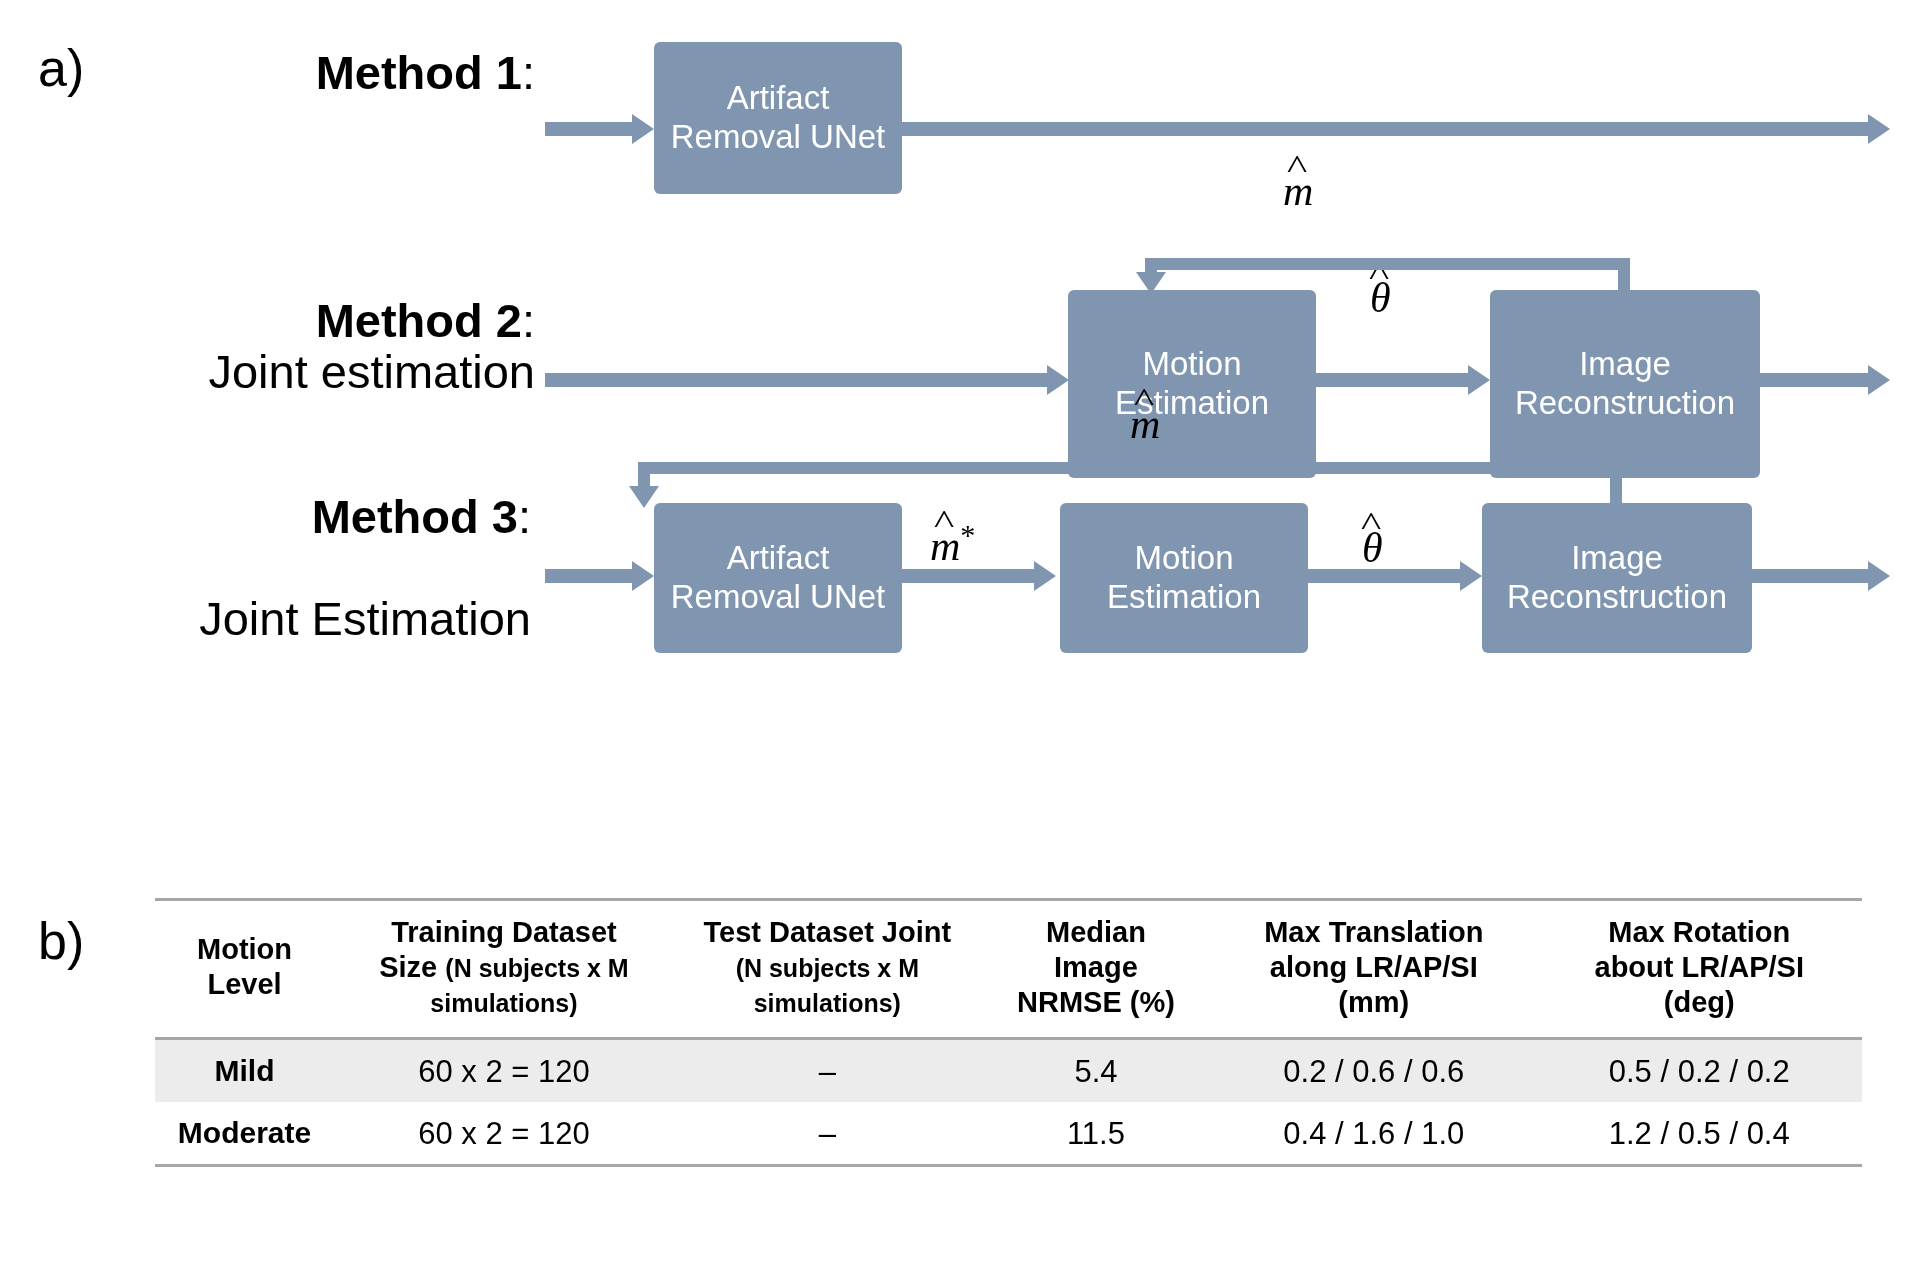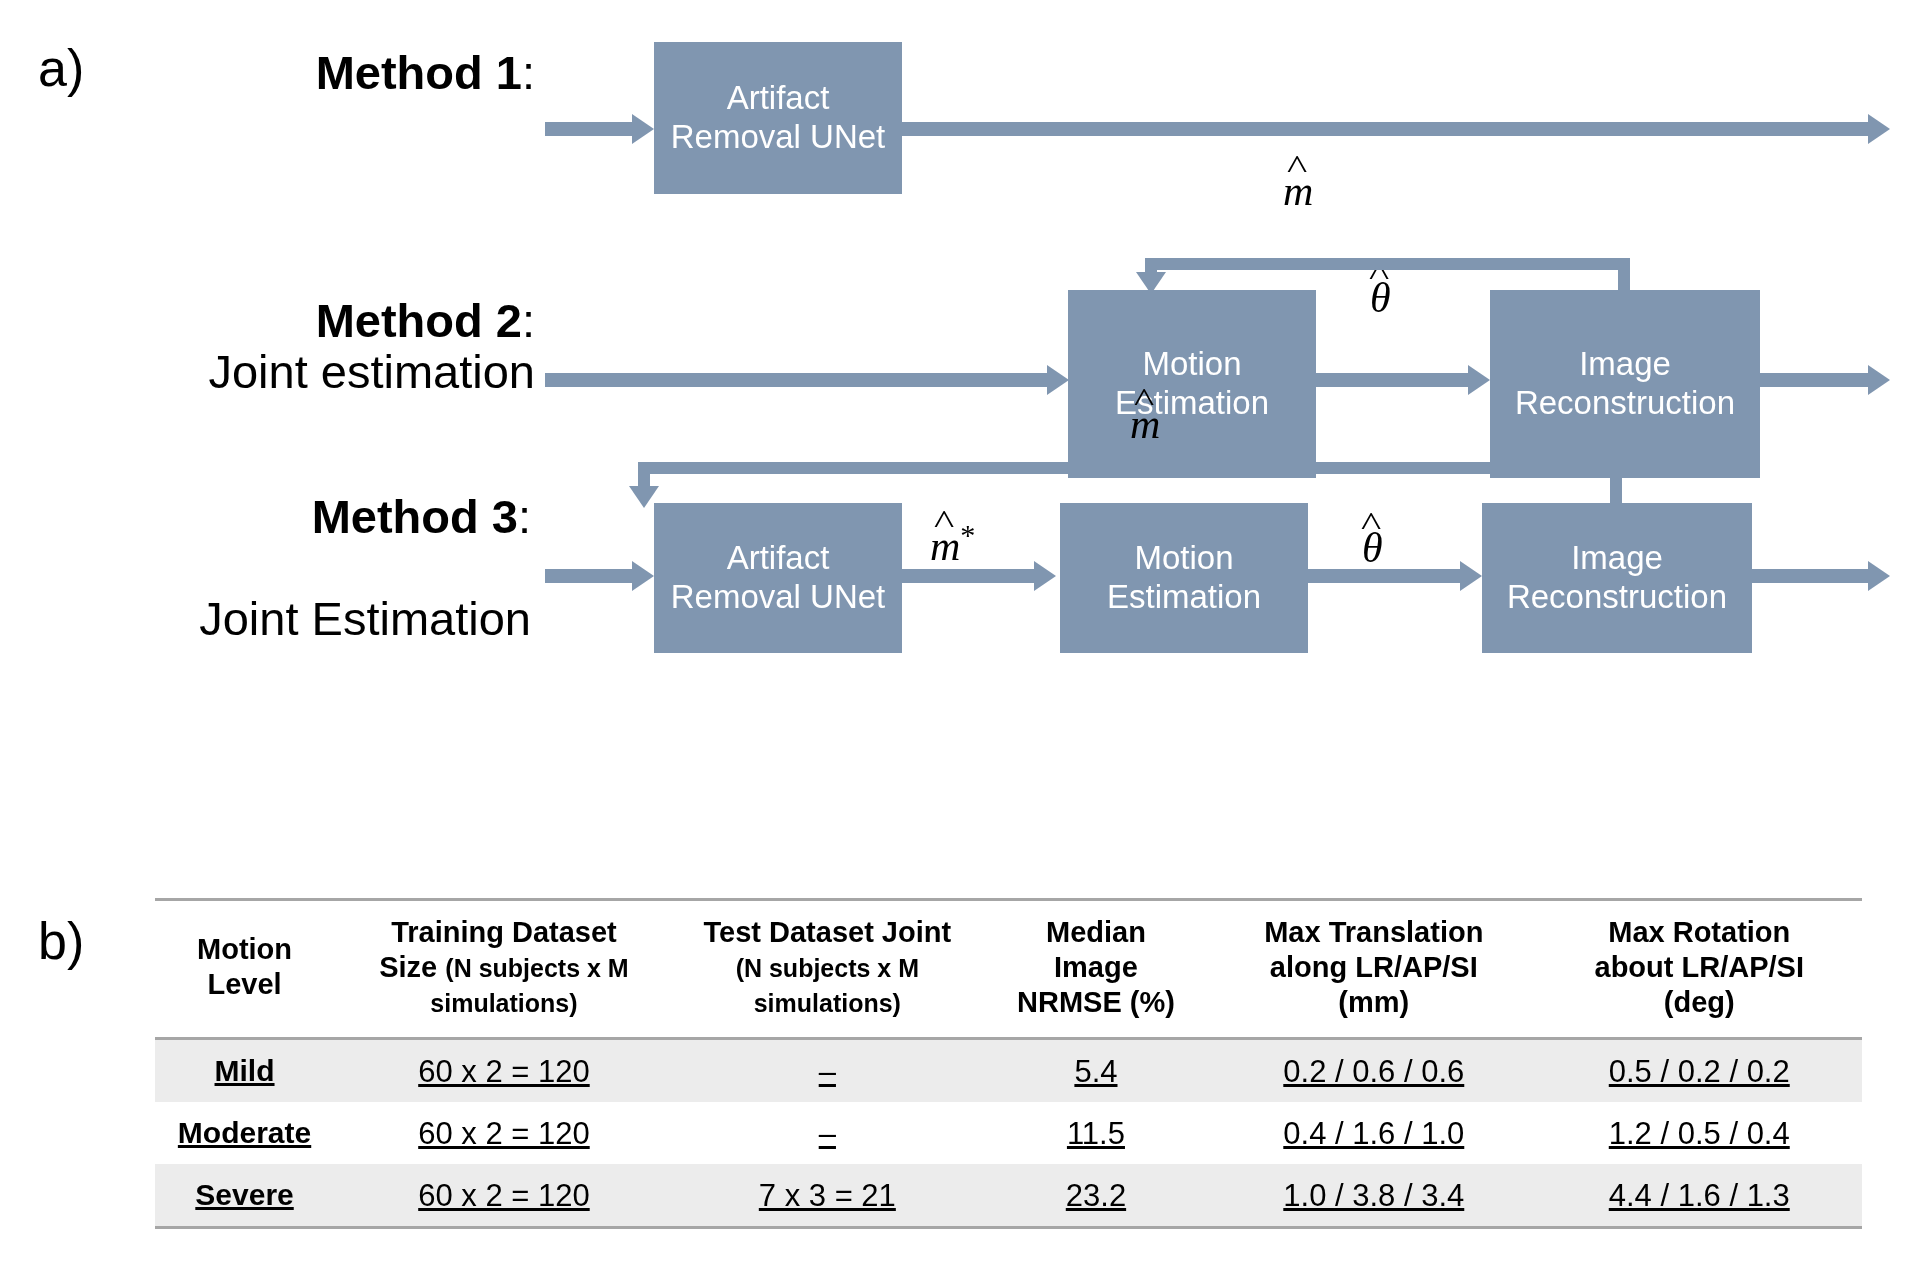--- a/index.html
+++ b/index.html
@@ -21,20 +21,21 @@
     font-size:47px;color:#000;
   }
   .method-label .ttl{font-weight:700;text-align:right;}
 
   
   .pbox{
     position:absolute;background:#8096b0;color:#ffffff;
     display:flex;align-items:center;justify-content:center;
     text-align:center;line-height:1.18;font-size:33px;font-weight:400;
     white-space:pre-line;
+    border-radius:6px;
   }
 
   
   .aline{position:absolute;background:#8096b0;}
   .ahead-r{
     position:absolute;width:0;height:0;
     border-top:15px solid transparent;
     border-bottom:15px solid transparent;
     border-left:22px solid #8096b0;
   }
@@ -69,21 +70,21 @@
     padding:0;text-align:center;vertical-align:middle;
     line-height:1.20;
   }
   #data-table thead th{
     font-weight:700;font-size:29px;
     padding-top:14px;padding-bottom:18px;
     border-top:3px solid #a6a6a6;border-bottom:3px solid #a6a6a6;
   }
   #data-table thead th .sub{font-size:25px;}
   #data-table tbody td{
-    height:62px;font-size:31px;font-weight:400;text-decoration:underline;
+    height:62px;font-size:31px;font-weight:400;
   }
   #data-table tbody tr.shade td{background:#ececec;}
   #data-table tbody td.lvl{font-weight:700;font-size:30px;}
   #data-table tbody tr:last-child td{border-bottom:3px solid #a6a6a6;}
 
   .w-lvl{width:175px;}
   .w-train{width:332px;}
   .w-test{width:300px;}
   .w-nrmse{width:225px;}
   .w-trans{width:318px;}
@@ -212,22 +213,14 @@
       <td>0.5 / 0.2 / 0.2</td>
     </tr>
     <tr>
       <td class="lvl">Moderate</td>
       <td>60 x 2 = 120</td>
       <td>–</td>
       <td>11.5</td>
       <td>0.4 / 1.6 / 1.0</td>
       <td>1.2 / 0.5 / 0.4</td>
     </tr>
-    <tr class="shade">
-      <td class="lvl">Severe</td>
-      <td>60 x 2 = 120</td>
-      <td>7 x 3 = 21</td>
-      <td>23.2</td>
-      <td>1.0 / 3.8 / 3.4</td>
-      <td>4.4 / 1.6 / 1.3</td>
-    </tr>
   </tbody>
 </table>
 
 </body></html>

